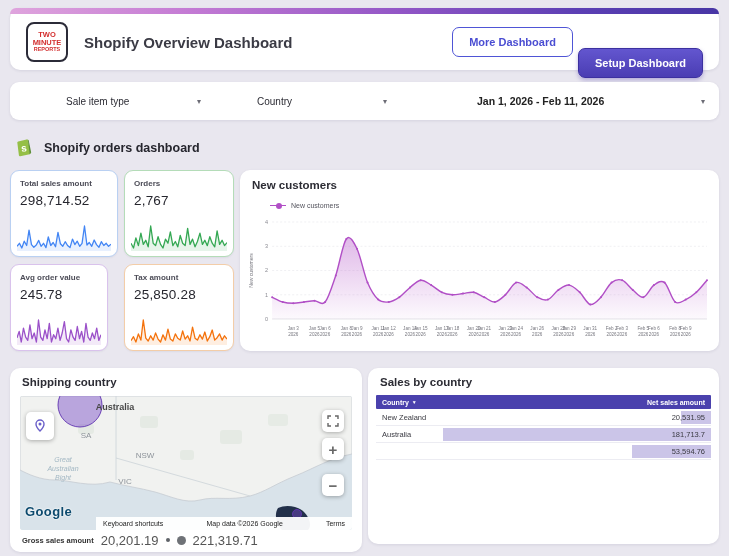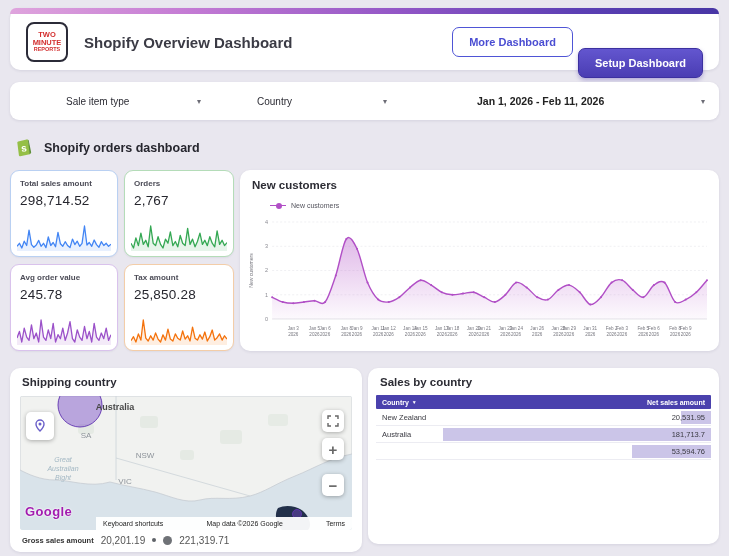--- a/index.html
+++ b/index.html
@@ -58,28 +58,28 @@
   
   .map-card{left:10px;top:368px;width:352px;height:184px;}
   .panel-title{position:absolute;left:12px;top:8px;font-size:11.5px;font-weight:700;color:#2c2c34;}
   .map-area{position:absolute;left:10px;right:10px;top:28px;height:134px;overflow:hidden;border-radius:3px;background:#d9e3ea;cursor:grab;}
   .map-area > svg{position:absolute;inset:0;width:100%;height:100%;}
   .map-ctl{position:absolute;background:#fff;border-radius:5px;box-shadow:0 1px 4px rgba(0,0,0,.3);display:flex;align-items:center;justify-content:center;cursor:pointer;}
   .ctl-loc{left:6px;top:16px;width:28px;height:28px;}
   .ctl-fs{right:8px;top:14px;width:22px;height:22px;}
   .ctl-zin{right:8px;top:42px;width:22px;height:22px;font-size:15px;font-weight:700;color:#666;}
   .ctl-zout{right:8px;top:78px;width:22px;height:22px;font-size:15px;font-weight:700;color:#666;}
-  .google-logo{position:absolute;left:5px;bottom:11px;font-size:13px;font-weight:700;color:#a21caf;letter-spacing:.4px;cursor:pointer;
+  .google-logo{position:absolute;left:5px;bottom:11px;font-size:13px;font-weight:700;color:#0c4a6e;letter-spacing:.4px;cursor:pointer;
     text-shadow:0 0 2px #fff,0 0 2px #fff;}
   .map-attrib{position:absolute;left:76px;right:0;bottom:0;height:13px;background:rgba(255,255,255,.95);
     display:flex;align-items:center;justify-content:space-between;padding:0 7px;font-size:7px;color:#222;}
   .map-attrib span{cursor:pointer;}
   .bubble-legend{position:absolute;left:12px;bottom:5px;height:14px;display:flex;align-items:center;gap:7px;}
   .bl-metric{font-size:7.5px;font-weight:700;color:#333;}
-  .bl-val{font-size:10px;color:#555;}
+  .bl-val{font-size:13px;color:#555;}
   .bl-dot-sm{width:4px;height:4px;border-radius:50%;background:#5f6368;}
   .bl-dot-lg{width:9px;height:9px;border-radius:50%;background:#5f6368;opacity:.9;}
 
   .table-card{left:368px;top:368px;width:351px;height:176px;}
   .sales-table{position:absolute;left:8px;right:8px;top:27px;}
   .thead{display:flex;align-items:center;justify-content:space-between;background:#4a41ad;height:14px;padding:0 6px;border-radius:1px;}
   .thead .th{font-size:7px;font-weight:700;color:#fff;display:flex;align-items:center;gap:3px;cursor:pointer;}
   .th-sort{font-size:5px;}
   .trow{position:relative;height:17px;border-bottom:1px solid #ececf2;display:flex;align-items:center;justify-content:space-between;padding:0 6px;overflow:hidden;}
   .trow .bar{position:absolute;right:0;top:1.5px;bottom:1.5px;background:#cbc5e8;z-index:0;}
@@ -144,21 +144,21 @@
   <div class="kpi-card" style="left: 124px; top: 170px; width: 110px; height: 87px; border-color: rgb(180, 220, 184);">
     <div class="kpi-label">Orders</div>
     <div class="kpi-value">2,767</div>
     <div class="spark">
         <svg viewBox="0 0 100 30" preserveAspectRatio="none">
           <polygon points="0,30 0.0,22.2 2.6,27.0 5.1,16.9 7.7,24.6 10.3,12.1 12.8,23.4 15.4,19.3 17.9,25.8 20.5,5.0 23.1,22.2 25.6,24.6 28.2,15.7 30.8,23.4 33.3,27.0 35.9,18.1 38.5,22.2 41.0,10.9 43.6,24.6 46.2,20.5 48.7,25.8 51.3,14.5 53.8,22.2 56.4,24.6 59.0,7.4 61.5,23.4 64.1,18.1 66.7,25.8 69.2,20.5 71.8,12.1 74.4,23.4 76.9,19.3 79.5,24.6 82.1,15.7 84.6,22.2 87.2,25.8 89.7,9.8 92.3,23.4 94.9,19.3 97.4,24.6 100.0,21.6 100,30" fill="#34a853" opacity="0.12"></polygon>
           <polyline points="0.0,22.2 2.6,27.0 5.1,16.9 7.7,24.6 10.3,12.1 12.8,23.4 15.4,19.3 17.9,25.8 20.5,5.0 23.1,22.2 25.6,24.6 28.2,15.7 30.8,23.4 33.3,27.0 35.9,18.1 38.5,22.2 41.0,10.9 43.6,24.6 46.2,20.5 48.7,25.8 51.3,14.5 53.8,22.2 56.4,24.6 59.0,7.4 61.5,23.4 64.1,18.1 66.7,25.8 69.2,20.5 71.8,12.1 74.4,23.4 76.9,19.3 79.5,24.6 82.1,15.7 84.6,22.2 87.2,25.8 89.7,9.8 92.3,23.4 94.9,19.3 97.4,24.6 100.0,21.6" fill="none" stroke="#34a853" stroke-width="1.3" stroke-linejoin="round" vector-effect="non-scaling-stroke"></polyline>
         </svg>
       </div>
   </div>
-  <div class="kpi-card" style="left: 10px; top: 264px; width: 108px; height: 87px; border-color: rgb(217, 194, 236);">
+  <div class="kpi-card" style="left: 10px; top: 264px; width: 98px; height: 87px; border-color: rgb(217, 194, 236);">
     <div class="kpi-label">Avg order value</div>
     <div class="kpi-value">245.78</div>
     <div class="spark">
         <svg viewBox="0 0 100 30" preserveAspectRatio="none">
           <polygon points="0,30 0.0,22.9 2.6,16.4 5.1,27.0 7.7,13.1 10.3,22.1 12.8,25.4 15.4,9.9 17.9,23.7 20.5,18.0 23.1,27.0 25.6,5.0 28.2,22.1 30.8,25.4 33.3,14.8 35.9,23.7 38.5,8.3 41.0,27.0 43.6,19.7 46.2,23.7 48.7,13.1 51.3,25.4 53.8,18.0 56.4,6.6 59.0,23.7 61.5,27.0 64.1,14.8 66.7,22.1 69.2,25.4 71.8,11.5 74.4,23.7 76.9,16.4 79.5,27.0 82.1,8.3 84.6,22.1 87.2,25.4 89.7,18.0 92.3,23.7 94.9,13.1 97.4,25.4 100.0,19.7 100,30" fill="#9b51c9" opacity="0.12"></polygon>
           <polyline points="0.0,22.9 2.6,16.4 5.1,27.0 7.7,13.1 10.3,22.1 12.8,25.4 15.4,9.9 17.9,23.7 20.5,18.0 23.1,27.0 25.6,5.0 28.2,22.1 30.8,25.4 33.3,14.8 35.9,23.7 38.5,8.3 41.0,27.0 43.6,19.7 46.2,23.7 48.7,13.1 51.3,25.4 53.8,18.0 56.4,6.6 59.0,23.7 61.5,27.0 64.1,14.8 66.7,22.1 69.2,25.4 71.8,11.5 74.4,23.7 76.9,16.4 79.5,27.0 82.1,8.3 84.6,22.1 87.2,25.4 89.7,18.0 92.3,23.7 94.9,13.1 97.4,25.4 100.0,19.7" fill="none" stroke="#9b51c9" stroke-width="1.3" stroke-linejoin="round" vector-effect="non-scaling-stroke"></polyline>
         </svg>
       </div>
   </div>
   <div class="kpi-card" style="left: 124px; top: 264px; width: 110px; height: 87px; border-color: rgb(243, 205, 168);">

